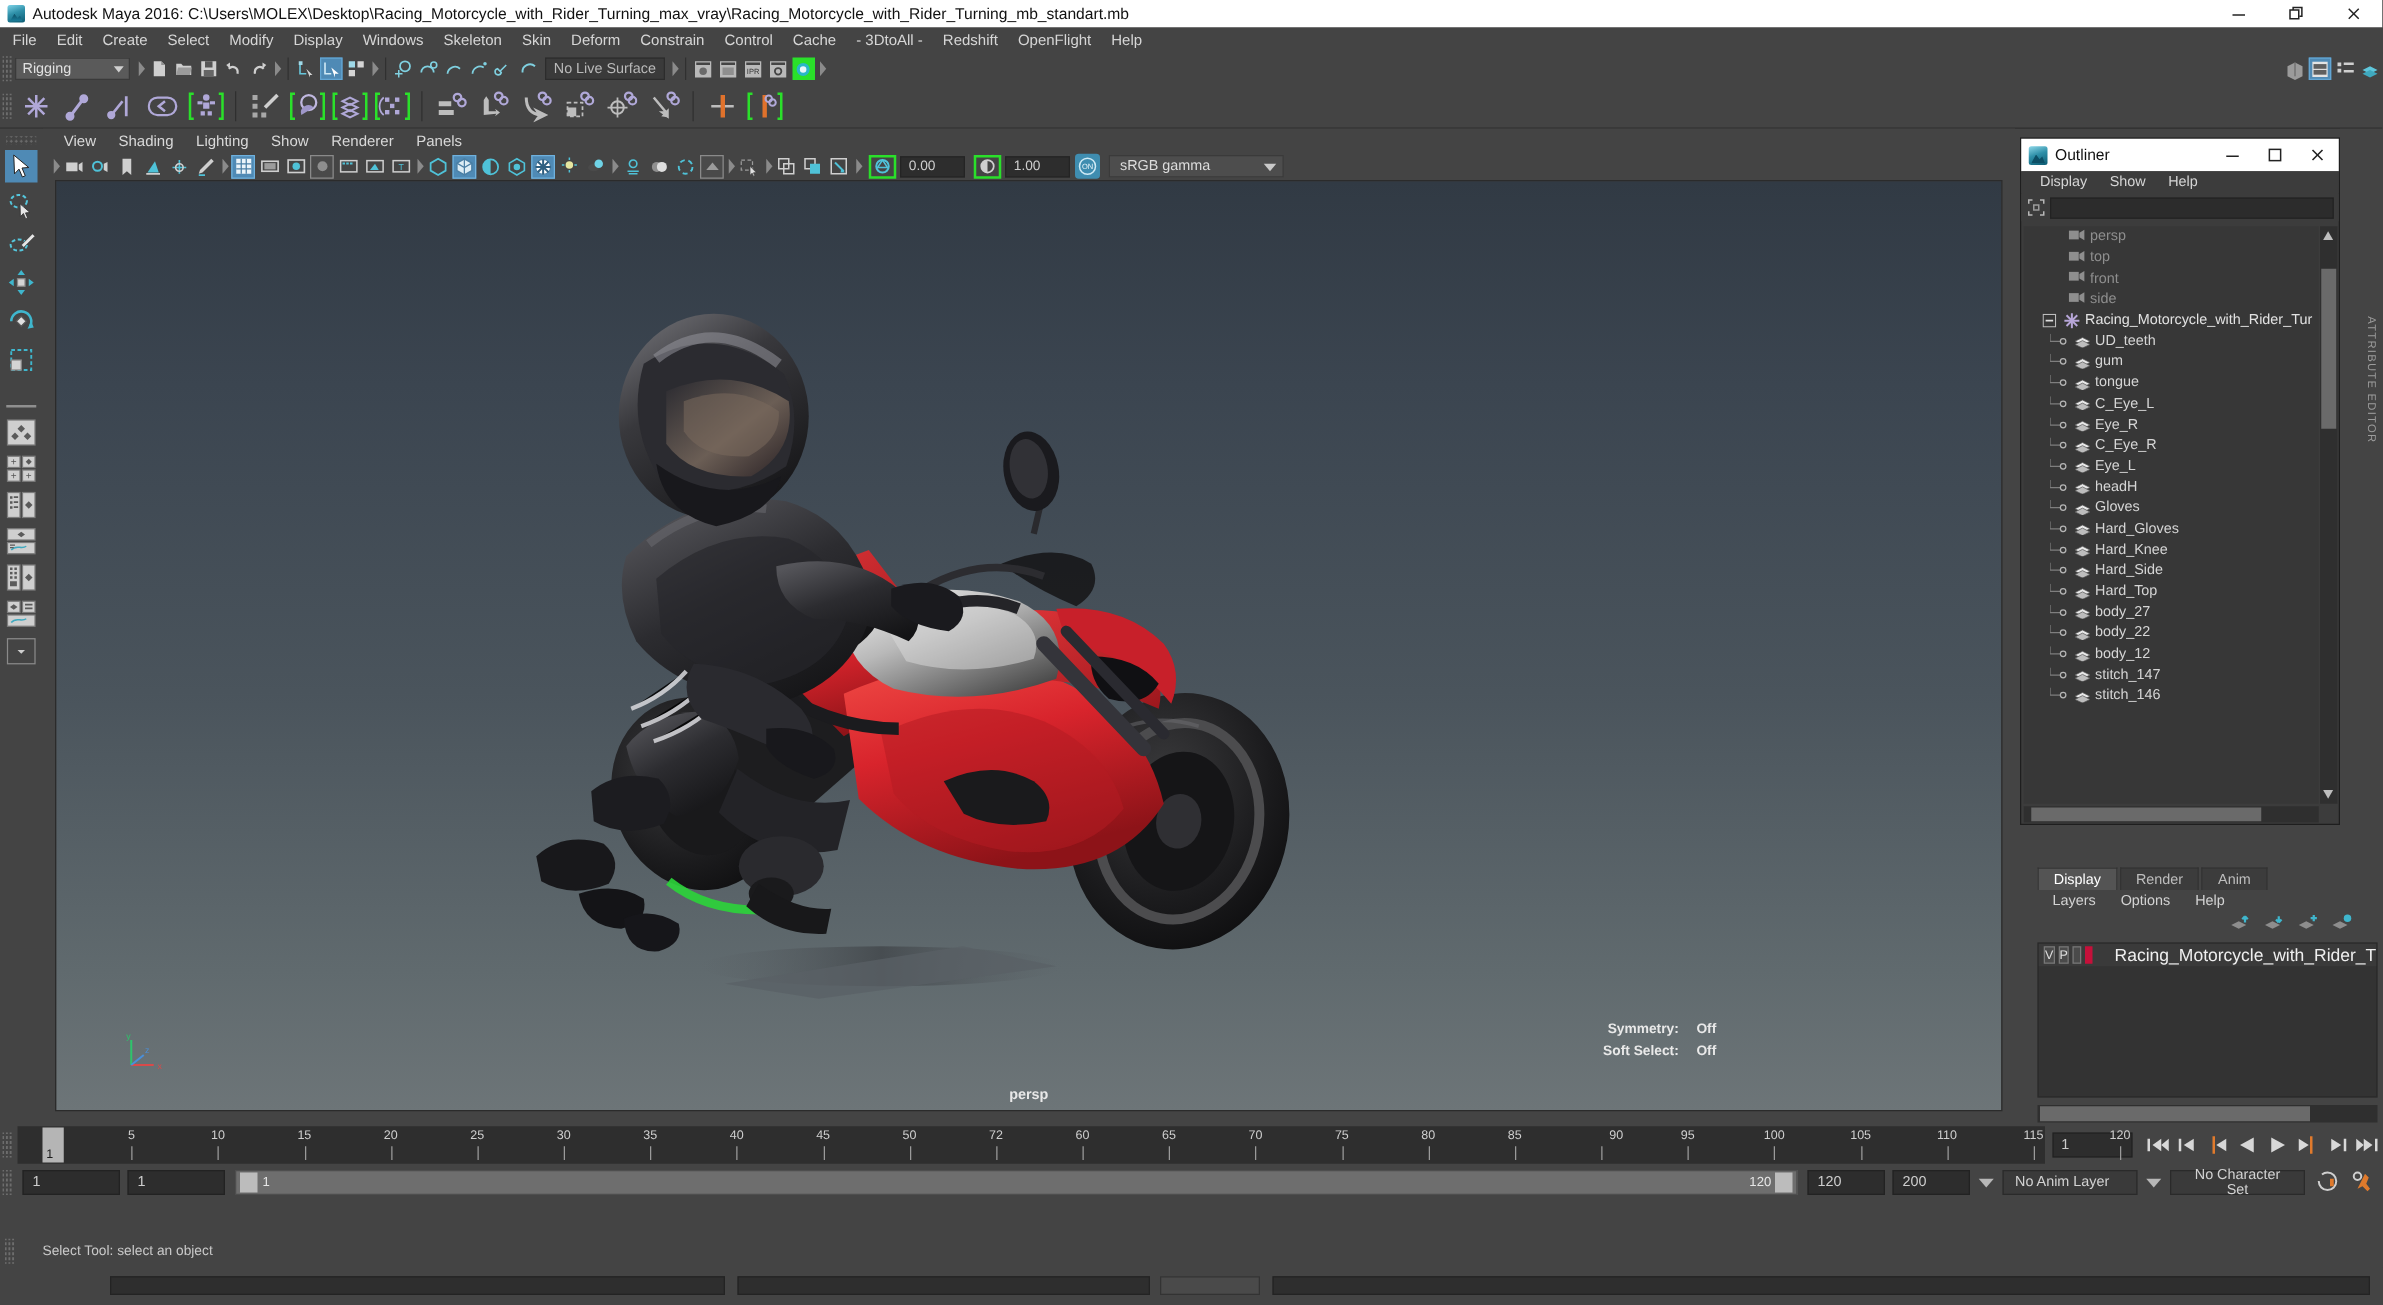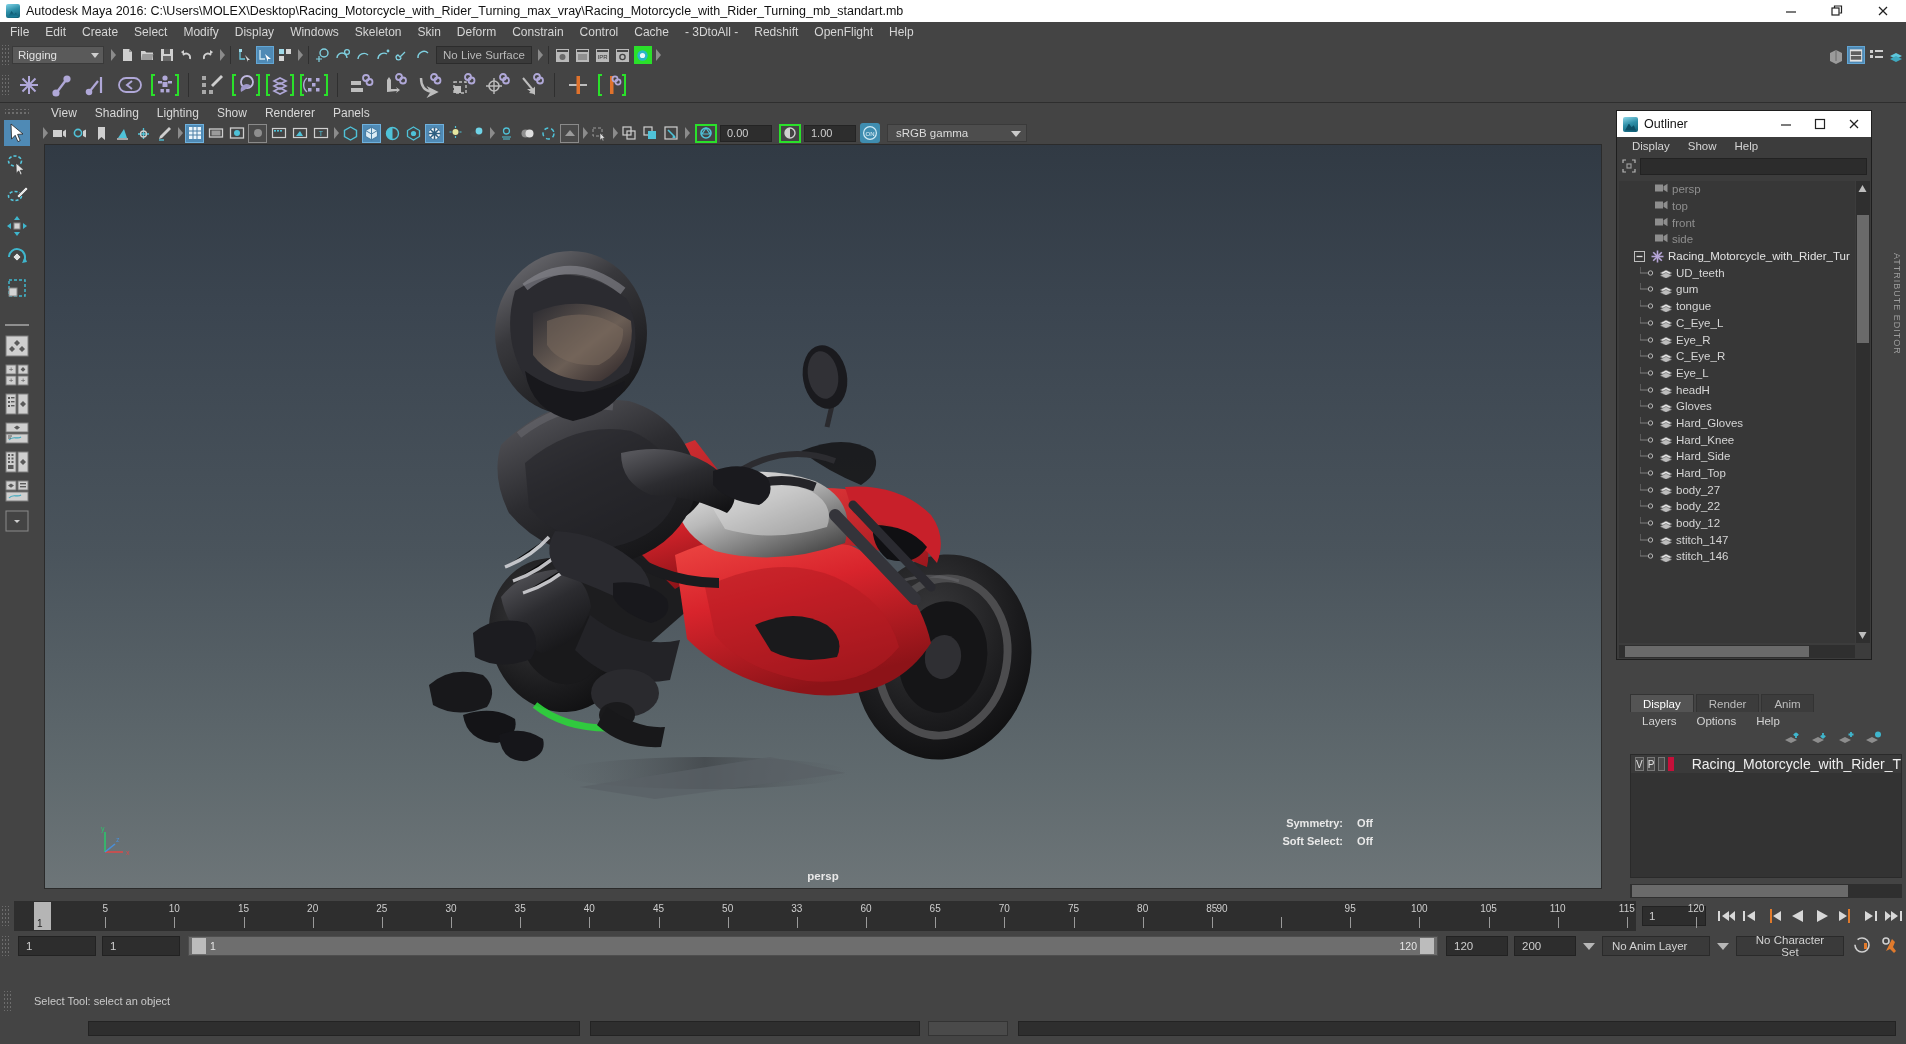--- a/index.html
+++ b/index.html
@@ -1599,35 +1599,35 @@
         <div class="tl-tick" style="left: 437px;">30</div>
         <div class="tl-mark" style="left: 437px;"></div>
         <div class="tl-tick" style="left: 506.167px;">35</div>
         <div class="tl-mark" style="left: 506.167px;"></div>
         <div class="tl-tick" style="left: 575.333px;">40</div>
         <div class="tl-mark" style="left: 575.333px;"></div>
         <div class="tl-tick" style="left: 644.5px;">45</div>
         <div class="tl-mark" style="left: 644.5px;"></div>
         <div class="tl-tick" style="left: 713.667px;">50</div>
         <div class="tl-mark" style="left: 713.667px;"></div>
-        <div class="tl-tick" style="left: 782.833px;">33</div>
+        <div class="tl-tick" style="left: 782.833px;">72</div>
         <div class="tl-mark" style="left: 782.833px;"></div>
         <div class="tl-tick" style="left: 852px;">60</div>
         <div class="tl-mark" style="left: 852px;"></div>
         <div class="tl-tick" style="left: 921.167px;">65</div>
         <div class="tl-mark" style="left: 921.167px;"></div>
         <div class="tl-tick" style="left: 990.333px;">70</div>
         <div class="tl-mark" style="left: 990.333px;"></div>
         <div class="tl-tick" style="left: 1059.5px;">75</div>
         <div class="tl-mark" style="left: 1059.5px;"></div>
         <div class="tl-tick" style="left: 1128.67px;">80</div>
         <div class="tl-mark" style="left: 1128.67px;"></div>
         <div class="tl-tick" style="left: 1197.83px;">85</div>
         <div class="tl-mark" style="left: 1197.83px;"></div>
-        <div class="tl-tick" style="left: 1208px;">90</div>
+        <div class="tl-tick" style="left: 1279px;">90</div>
         <div class="tl-mark" style="left: 1267px;"></div>
         <div class="tl-tick" style="left: 1336.17px;">95</div>
         <div class="tl-mark" style="left: 1336.17px;"></div>
         <div class="tl-tick" style="left: 1405.33px;">100</div>
         <div class="tl-mark" style="left: 1405.33px;"></div>
         <div class="tl-tick" style="left: 1474.5px;">105</div>
         <div class="tl-mark" style="left: 1474.5px;"></div>
         <div class="tl-tick" style="left: 1543.67px;">110</div>
         <div class="tl-mark" style="left: 1543.67px;"></div>
         <div class="tl-tick" style="left: 1612.83px;">115</div>

